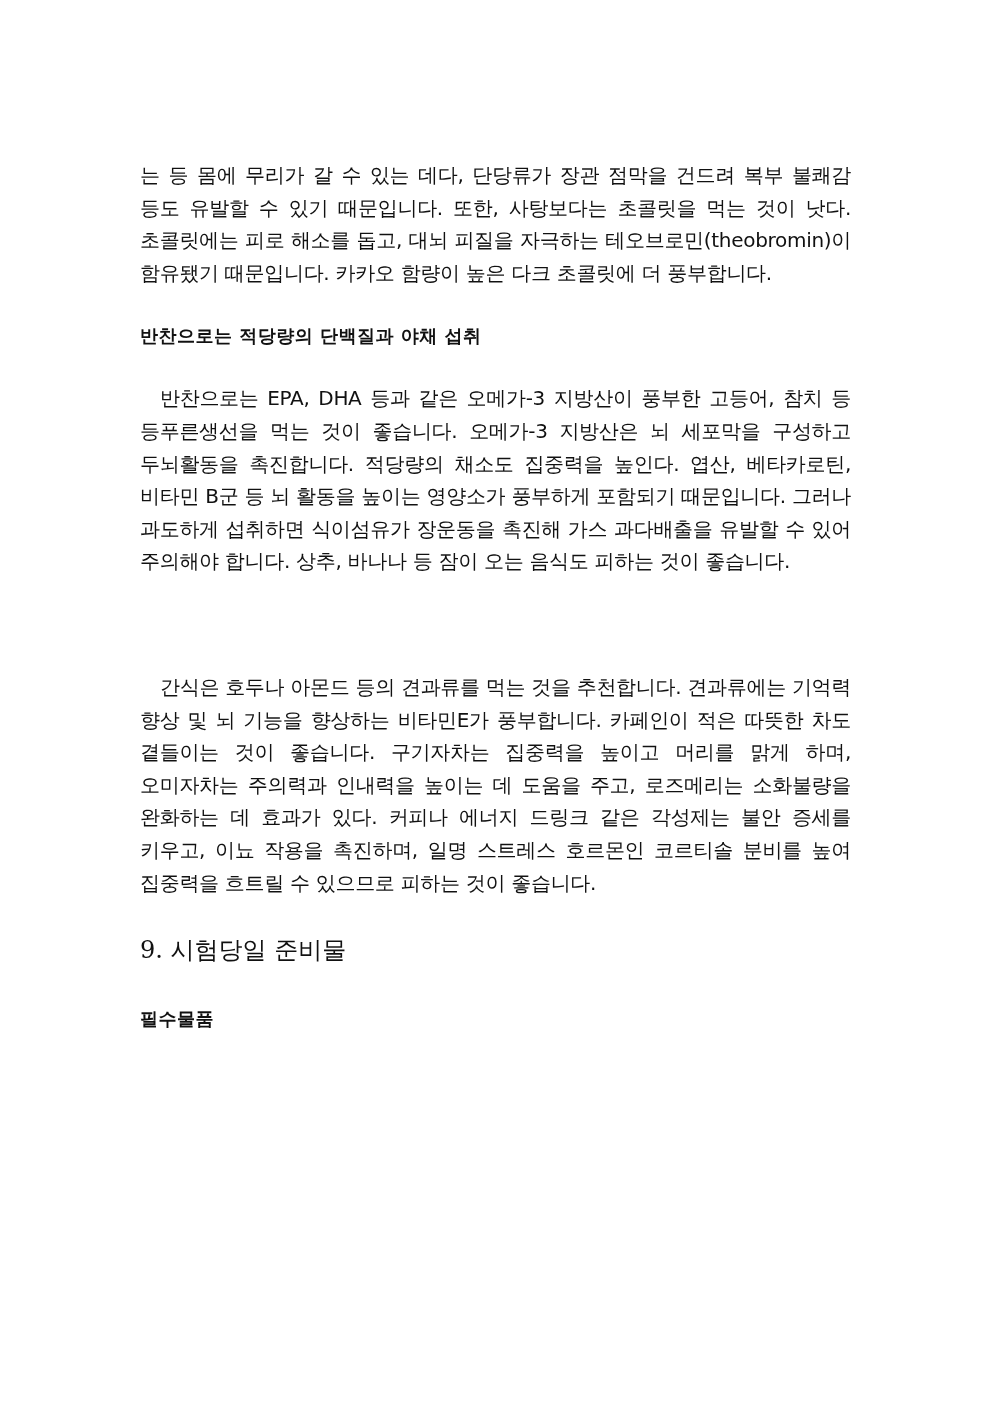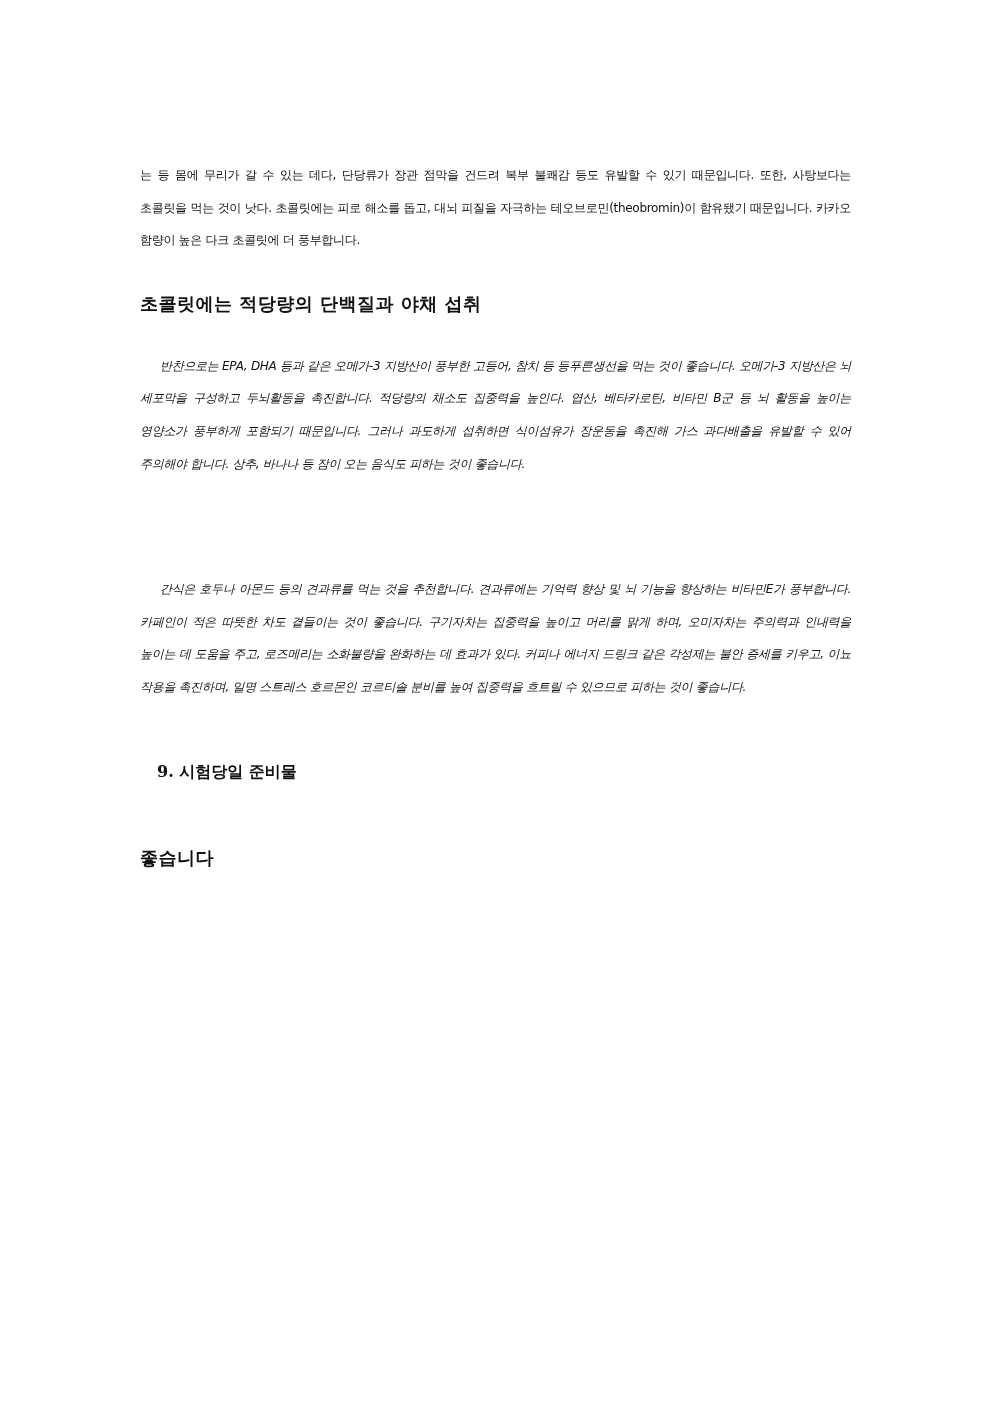--- a/index.html
+++ b/index.html
@@ -1,39 +1,39 @@
 <!DOCTYPE html>
 <html><head>
   <meta charset="utf-8">
   <style>
     html, body { margin: 0; padding: 0; background: #ffffff; }
     body { width: 992px; height: 1403px; position: relative; overflow: hidden;
       font-family: "DejaVu Sans", "Liberation Sans", sans-serif; color: #111; }
     .page { position: absolute; left: 140px; top: 159px; width: 711px; }
-    p.body { margin: 0; font-size: 12px; line-height: 32.6px; text-align: justify;
+    p.body { margin: 0; font-size: 20px; line-height: 32.6px; text-align: justify;
       text-justify: inter-character; letter-spacing: -0.3px; word-break: keep-all; }
-    p.indent { text-indent: 20px; font-style: italic; }
+    p.indent { text-indent: 20px; }
     h3.sub { margin: 0; font-size: 18px; font-weight: bold; line-height: 32px;
       font-family: "DejaVu Serif", "Liberation Serif", serif; letter-spacing: 0.5px; }
-    h2.sec { margin: 17px; font-size: 16px; font-weight: bold; line-height: 34px;
+    h2.sec { margin: 0; font-size: 24px; font-weight: normal; line-height: 34px;
       font-family: "DejaVu Serif", "Liberation Serif", serif; }
     .gap-a { height: 31px; }
     .gap-b { height: 30px; }
     .gap-c { height: 32px; }
   </style>
 </head>
 <body>
 
 <div class="page">
   <p class="body">는 등 몸에 무리가 갈 수 있는 데다, 단당류가 장관 점막을 건드려 복부 불쾌감 등도 유발할 수 있기 때문입니다. 또한, 사탕보다는 초콜릿을 먹는 것이 낫다. 초콜릿에는 피로 해소를 돕고, 대뇌 피질을 자극하는 테오브로민(theobromin)이 함유됐기 때문입니다. 카카오 함량이 높은 다크 초콜릿에 더 풍부합니다.</p>
   <div class="gap-a"></div>
-  <h3 class="sub">초콜릿에는 적당량의 단백질과 야채 섭취</h3>
+  <h3 class="sub">반찬으로는 적당량의 단백질과 야채 섭취</h3>
   <div class="gap-b"></div>
   <p class="body indent">반찬으로는 EPA, DHA 등과 같은 오메가-3 지방산이 풍부한 고등어, 참치 등 등푸른생선을 먹는 것이 좋습니다. 오메가-3 지방산은 뇌 세포막을 구성하고 두뇌활동을 촉진합니다. 적당량의 채소도 집중력을 높인다. 엽산, 베타카로틴, 비타민 B군 등 뇌 활동을 높이는 영양소가 풍부하게 포함되기 때문입니다. 그러나 과도하게 섭취하면 식이섬유가 장운동을 촉진해 가스 과다배출을 유발할 수 있어 주의해야 합니다. 상추, 바나나 등 잠이 오는 음식도 피하는 것이 좋습니다.</p>
   <div class="gap-c"></div>
   <div class="gap-a"></div>
   <div class="gap-b"></div>
   <p class="body indent">간식은 호두나 아몬드 등의 견과류를 먹는 것을 추천합니다. 견과류에는 기억력 향상 및 뇌 기능을 향상하는 비타민E가 풍부합니다. 카페인이 적은 따뜻한 차도 곁들이는 것이 좋습니다. 구기자차는 집중력을 높이고 머리를 맑게 하며, 오미자차는 주의력과 인내력을 높이는 데 도움을 주고, 로즈메리는 소화불량을 완화하는 데 효과가 있다. 커피나 에너지 드링크 같은 각성제는 불안 증세를 키우고, 이뇨 작용을 촉진하며, 일명 스트레스 호르몬인 코르티솔 분비를 높여 집중력을 흐트릴 수 있으므로 피하는 것이 좋습니다.</p>
   <div style="height:34px"></div>
   <h2 class="sec">9. 시험당일 준비물</h2>
   <div style="height:36px"></div>
-  <h3 class="sub">좋습니다</h3>
+  <h3 class="sub">필수물품</h3>
 </div>
 
 </body></html>

